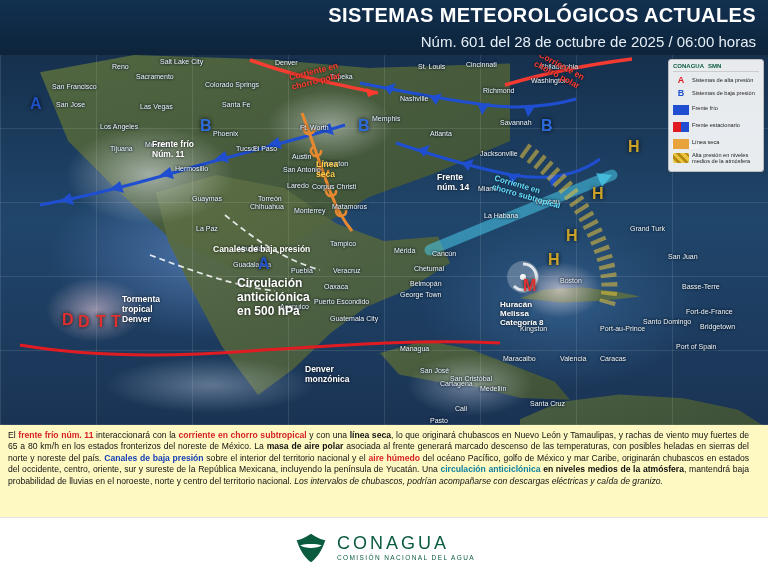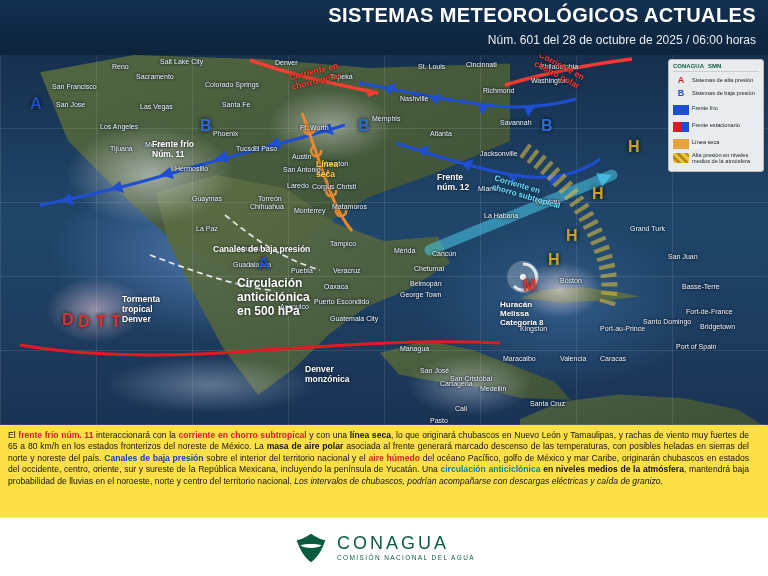--- a/index.html
+++ b/index.html
@@ -17,21 +17,21 @@
     color:#ffffff;
     text-decoration:underline;
   }
   .header-title{
     position:absolute;right:12px;top:4px;
     font-size:20px;font-weight:bold;letter-spacing:.4px;
     color:#ffffff;
   }
   .header-sub{
     position:absolute;right:12px;top:33px;
-    font-size:12px;color:#e6eef5;
+    font-size:15px;color:#e6eef5;
   }
 
   
   .map{
     position:absolute;left:0;top:55px;width:768px;height:370px;
     background:#1b3553;
     overflow:hidden;
   }
   .sea{
     position:absolute;inset:0;
@@ -117,21 +117,21 @@
   .sw-a{background:#e11b22;color:#fff;font-weight:bold;font-size:9px;text-align:center;line-height:10px;background:none;color:#e11b22;}
   .sw-b{color:#1f4fd0;font-weight:bold;font-size:9px;text-align:center;line-height:10px;}
   .sw-cold{background:linear-gradient(90deg,#1f4fd0,#1f4fd0);height:3px;margin-top:4px;}
   .sw-stat{background:linear-gradient(90deg,#e11b22 0 8px,#1f4fd0 8px 16px);height:3px;margin-top:4px;}
   .sw-dry{background:#e8a33d;height:3px;margin-top:4px;}
   .sw-anti{background:repeating-linear-gradient(45deg,#e8c33d 0 3px,#b88a12 3px 6px);height:10px;border-radius:2px;}
 
   
   .summary{
     position:absolute;left:0;top:425px;width:768px;height:92px;
-    background:#fde047;color:#111;
+    background:#fef9c3;color:#111;
     font-size:8.6px;line-height:1.33;
     padding:5px 19px 0 8px;box-sizing:border-box;text-align:justify;
   }
   .red{color:#d61f26;font-weight:bold;}
   .blue{color:#1640b8;font-weight:bold;}
   .teal{color:#0f7f9e;font-weight:bold;}
   .ital{font-style:italic;}
 
   
   .footer{
@@ -324,21 +324,21 @@
     <div class="map-overlay" id="annots">
         <div class="lbl" style="left: 290px; top: 12px; color: rgb(255, 59, 48); font-size: 8.5px; transform: rotate(-14deg);">Corriente en
 chorro polar</div>
         <div class="lbl" style="left: 534px; top: 6px; color: rgb(255, 59, 48); font-size: 8.5px; transform: rotate(28deg);">Corriente en
 chorro polar</div>
         <div class="lbl" style="left: 152px; top: 85px; color: rgb(255, 255, 255); font-size: 8.5px;">Frente frío
 Núm. 11</div>
         <div class="lbl" style="left: 316px; top: 105px; color: rgb(255, 210, 77); font-size: 8.5px;">Línea
 seca</div>
         <div class="lbl" style="left: 437px; top: 118px; color: rgb(255, 255, 255); font-size: 8.5px;">Frente
-núm. 12</div>
+núm. 14</div>
         <div class="lbl" style="left: 492px; top: 128px; color: rgb(102, 224, 255); font-size: 8px; transform: rotate(16deg);">Corriente en
 chorro subtropical</div>
         <div class="lbl" style="left: 213px; top: 190px; color: rgb(255, 255, 255); font-size: 8.5px;">Canales de baja presión</div>
         <div class="lbl" style="left: 237px; top: 222px; color: rgb(255, 255, 255); font-size: 12px;">Circulación
 anticiclónica
 en 500 hPa</div>
         <div class="lbl" style="left: 122px; top: 240px; color: rgb(255, 255, 255); font-size: 8.5px;">Tormenta
 tropical
 Denver</div>
         <div class="lbl" style="left: 500px; top: 245px; color: rgb(255, 255, 255); font-size: 8px;">Huracán

